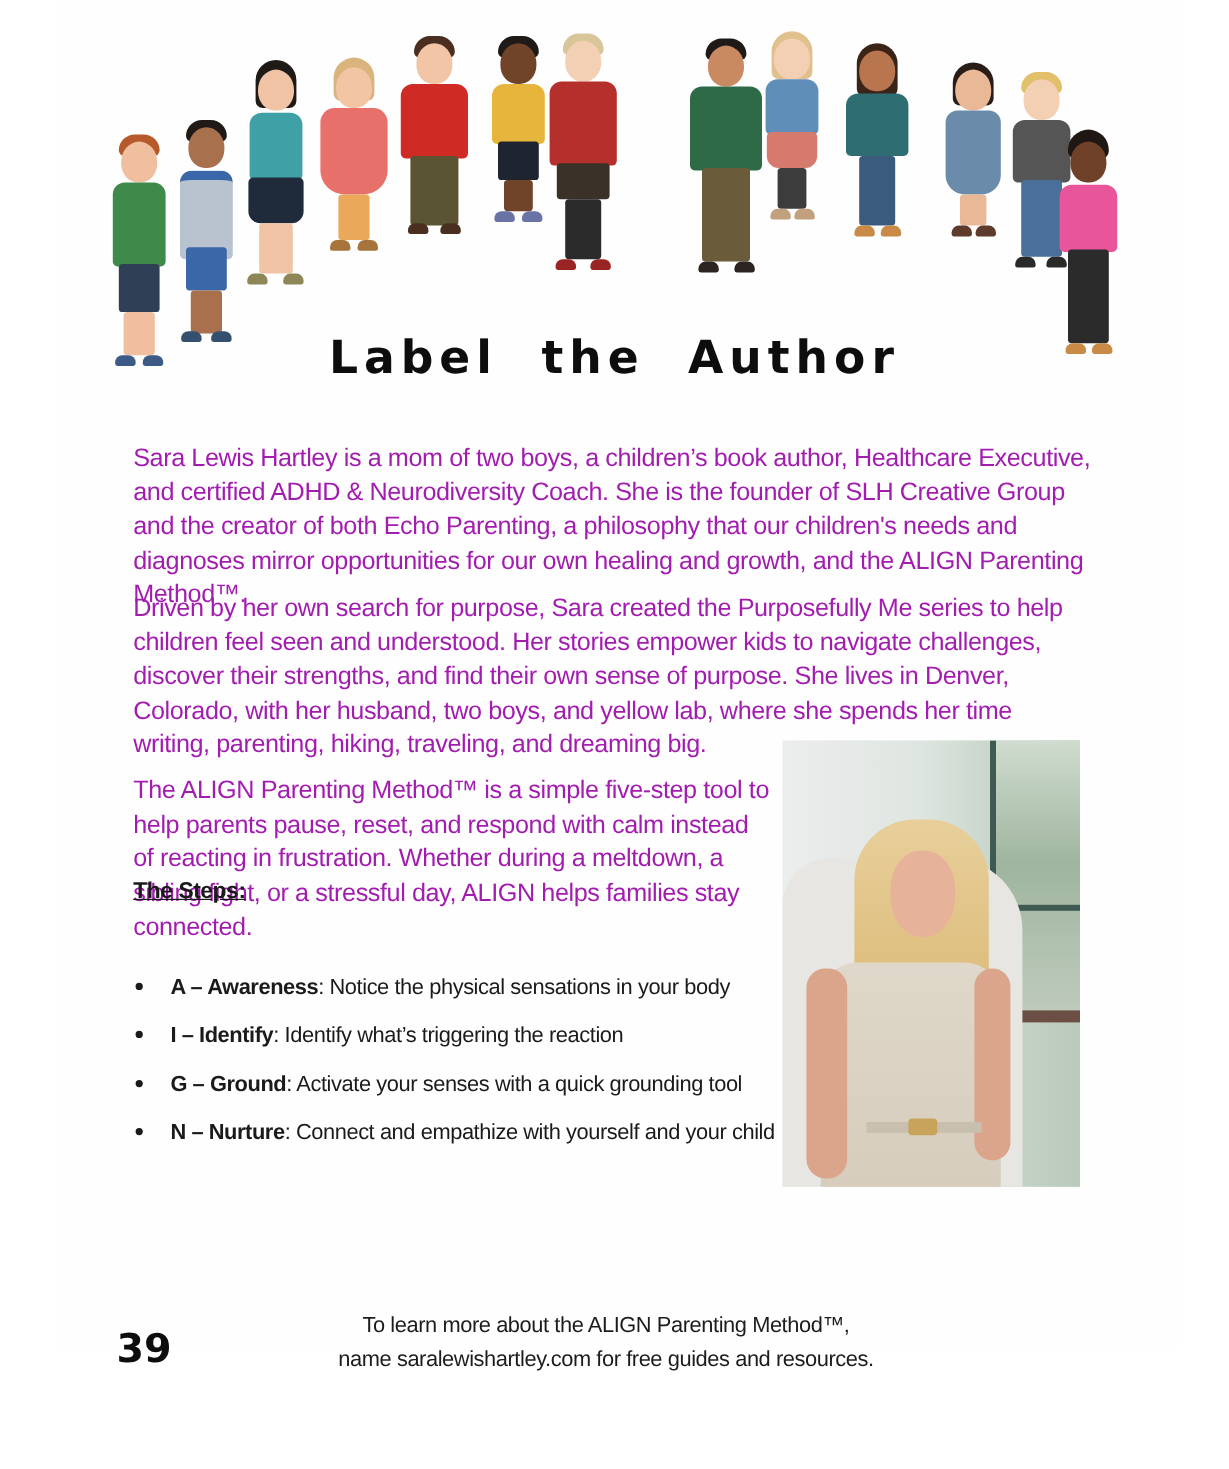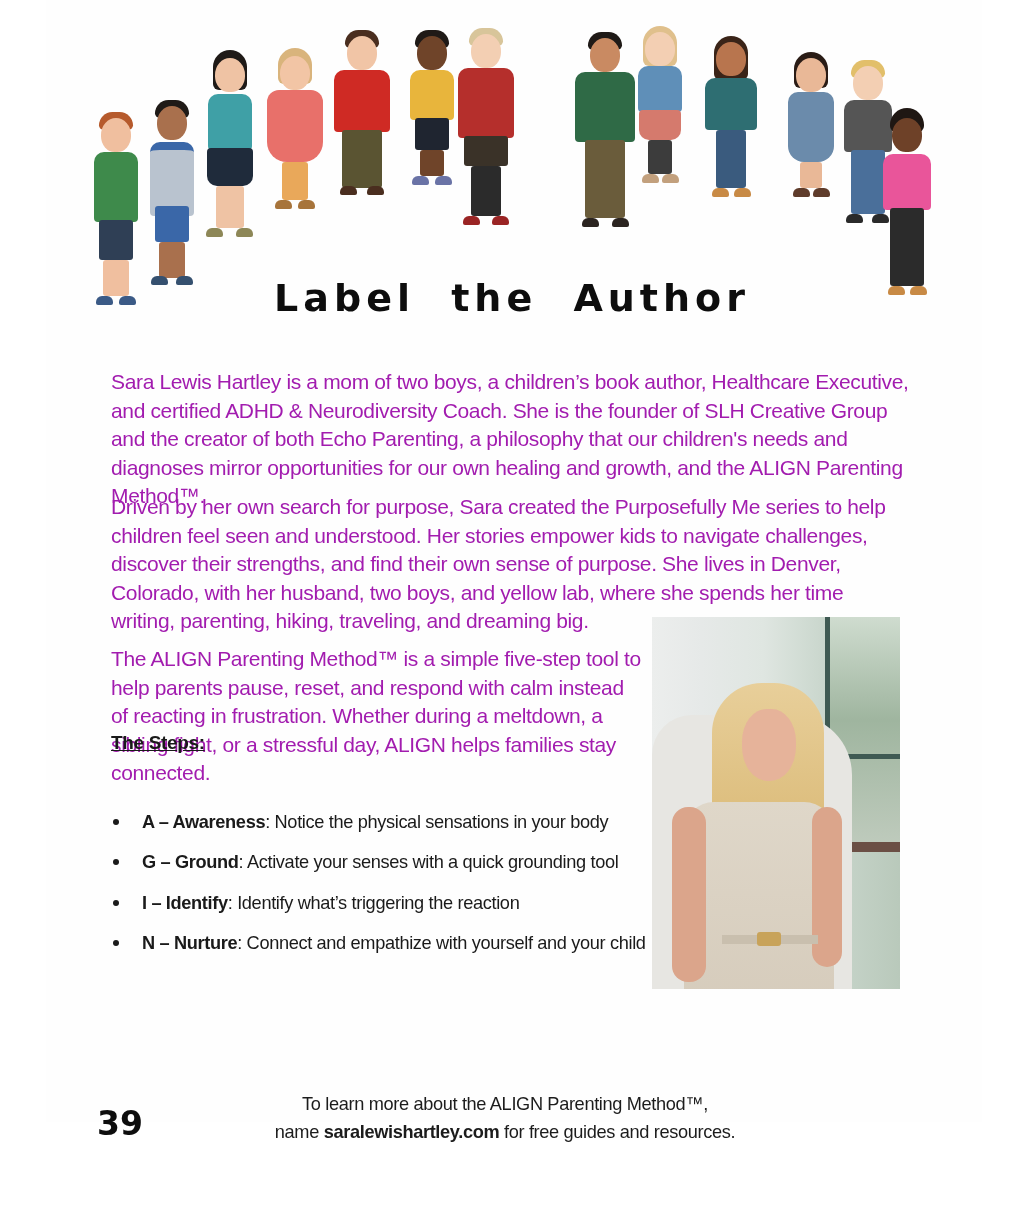--- a/index.html
+++ b/index.html
@@ -102,21 +102,21 @@
   .photo .buckle { position: absolute; left: 105px; top: 315px; width: 24px; height: 14px; background: #c8a35a; border-radius: 3px; }
   
   .page-number {
     position: absolute; left: 97px; top: 1104px;
     font-family: "DejaVu Sans", sans-serif; font-weight: bold; font-size: 33px; color: #0d0d0d;
   }
   .footer {
     position: absolute; left: 0; width: 1010px; top: 1090px; text-align: center;
     font-size: 18.2px; line-height: 28px; letter-spacing: -0.35px; color: #1c1c1c;
   }
-  .footer b { font-weight: bold; }
+  .footer b { font-weight: normal; }
 </style>
 </head>
 <body>
 
 <div class="page"></div>
 
 <div class="kids">
 
   <div class="kid" style="left:88px;top:112px;width:56px;height:195px;">
     <div class="hair" style="top:0;background:#b65a2c;"></div>
@@ -236,24 +236,24 @@
 <p class="para p2" style="margin:0;">Driven by her own search for purpose, Sara created the Purposefully Me series to help children feel seen and understood. Her stories empower kids to navigate challenges, discover their strengths, and find their own sense of purpose. She lives in Denver, Colorado, with her husband, two boys, and yellow lab, where she spends her time writing, parenting, hiking, traveling, and dreaming big.</p>
 <p class="para p3" style="margin:0;">The ALIGN Parenting Method™ is a simple five-step tool to help parents pause, reset, and respond with calm instead of reacting in frustration. Whether during a meltdown, a sibling fight, or a stressful day, ALIGN helps families stay connected.</p>
 
 <div class="steps-heading">The Steps:</div>
 
 <ul class="steps">
   <li>
     <span class="bullet"></span><b>A – Awareness</b><span>: Notice the physical sensations in your body</span>
   </li>
   <li>
+    <span class="bullet"></span><b>I – Identify</b><span>: Identify what’s triggering the reaction</span>
+  </li>
+  <li>
     <span class="bullet"></span><b>G – Ground</b><span>: Activate your senses with a quick grounding tool</span>
-  </li>
-  <li>
-    <span class="bullet"></span><b>I – Identify</b><span>: Identify what’s triggering the reaction</span>
   </li>
   <li>
     <span class="bullet"></span><b>N – Nurture</b><span>: Connect and empathize with yourself and your child</span>
   </li>
 </ul>
 
 <div class="photo" role="img" aria-label="Portrait of the author smiling, seated in a light armchair by a window">
   <div class="window"></div>
   <div class="window-bar"></div>
   <div class="sill"></div>

